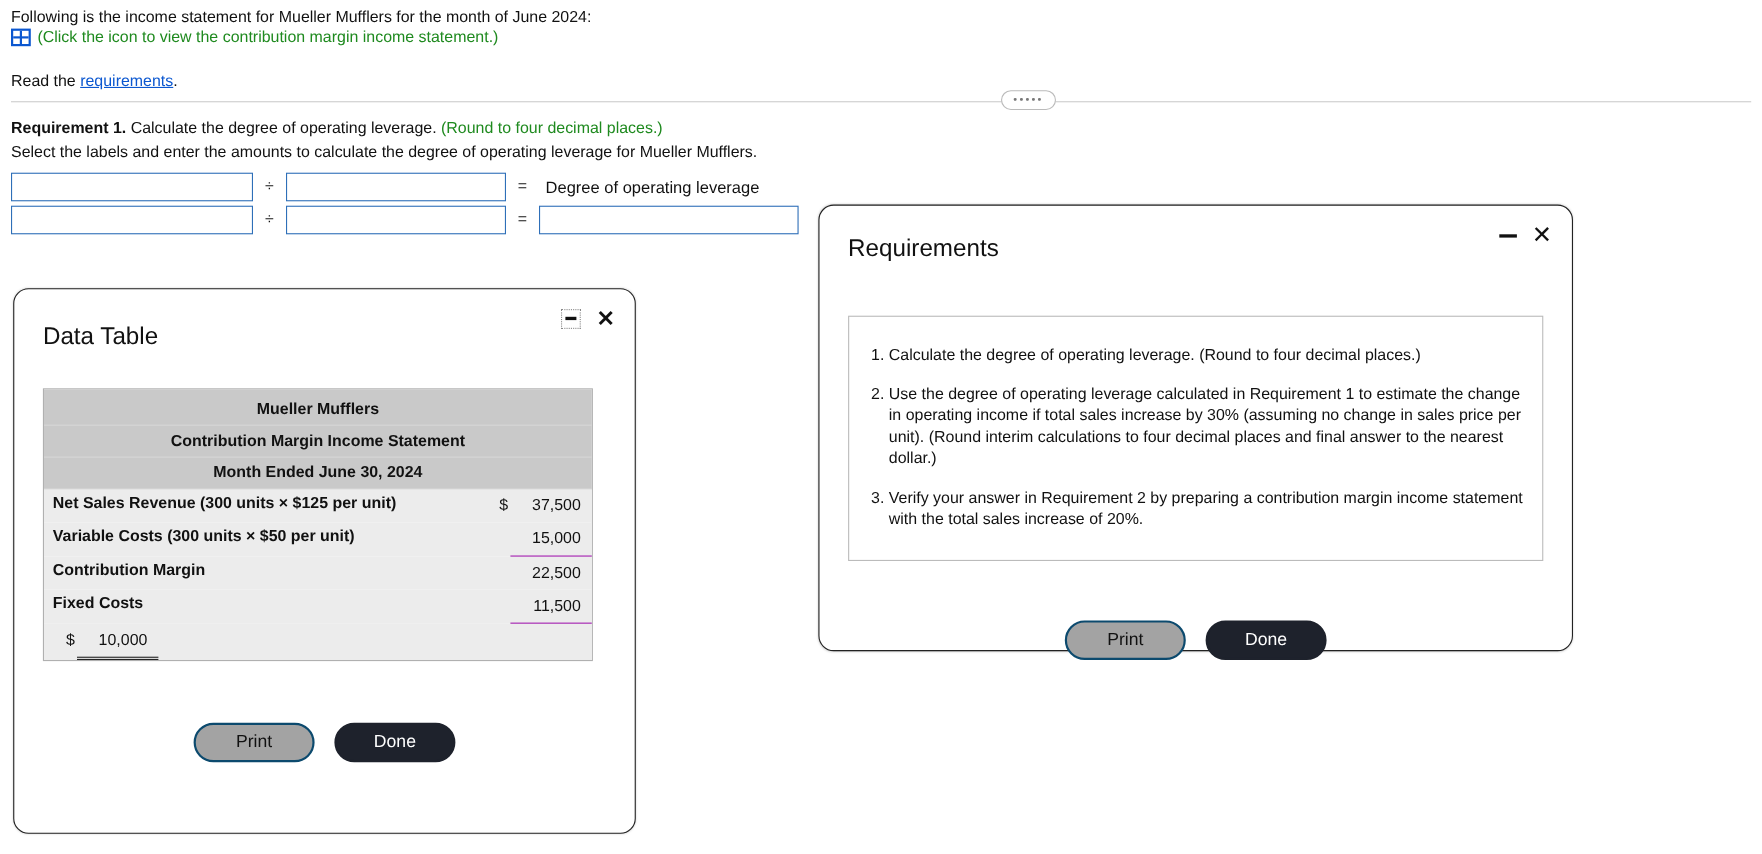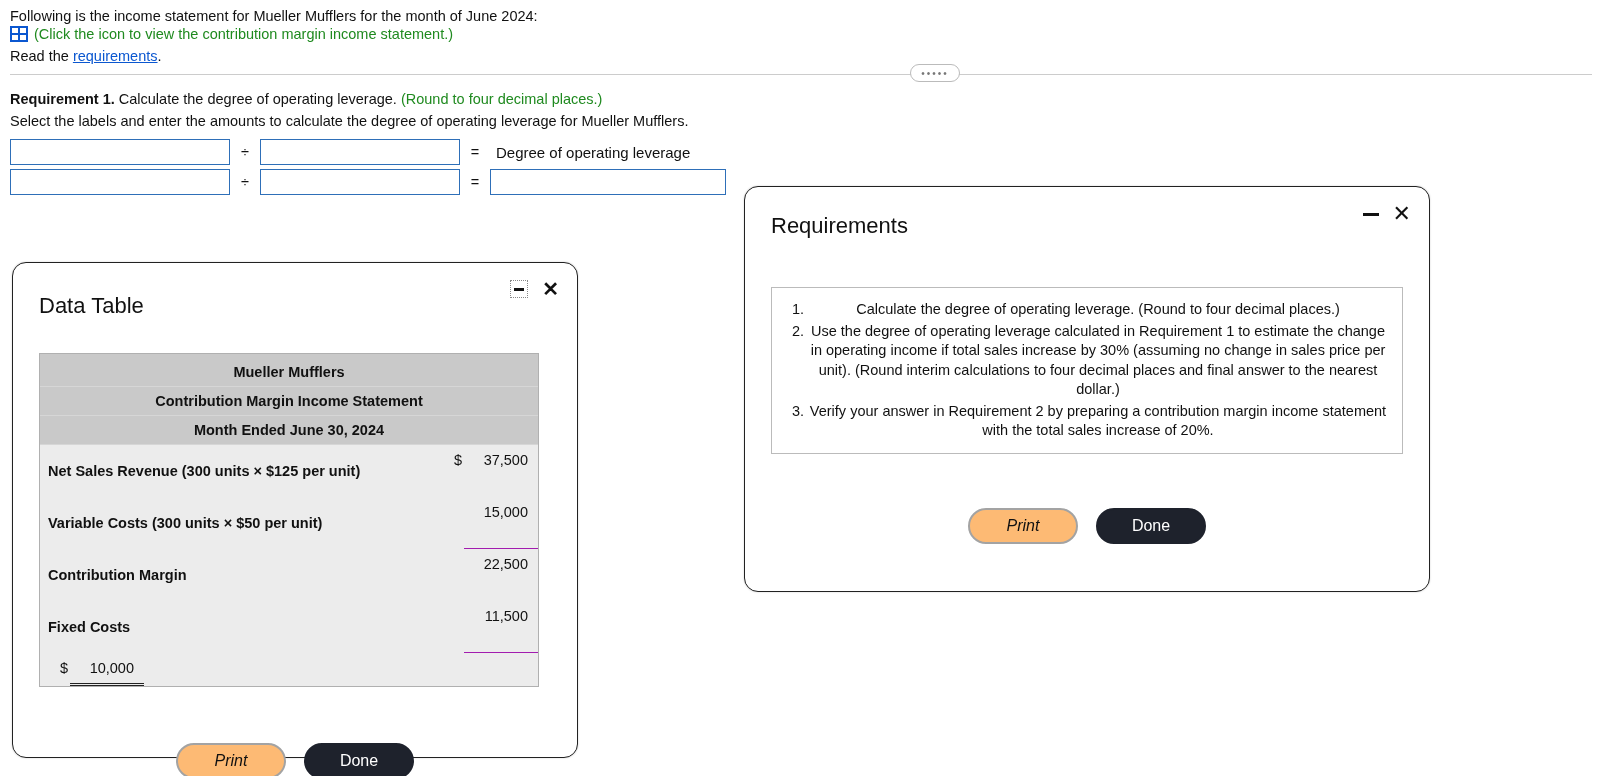--- a/index.html
+++ b/index.html
@@ -18,21 +18,21 @@
     width: 18px; height: 16px;
     border: 2px solid #0b57d0;
     display: inline-block;
     position: relative;
     background:
       linear-gradient(#0b57d0,#0b57d0) 50% 0/2px 100% no-repeat,
       linear-gradient(#0b57d0,#0b57d0) 0 50%/100% 2px no-repeat;
   }
   .green-link { color: #1f8a1f; cursor: pointer; text-align: center; }
   .blue-link { color: #0b57d0; text-decoration: underline; cursor: pointer; }
-  .read-line { margin: 6px 0 10px 0; }
+  .read-line { margin: 24px 0 10px 0; }
   .read-line .plain { color: #111; }
   .divider-wrap { position: relative; margin: 6px 0 16px 0; }
   .divider-line { border: none; border-top: 1px solid #ccc; margin: 0; }
   .grip {
     position: absolute; top: -10px; left: 900px;
     width: 50px; height: 18px;
     border: 1px solid #bbb; border-radius: 10px;
     background: #fff;
     display: flex; align-items: center; justify-content: center;
     font-size: 10px; letter-spacing: 2px; color: #777;
@@ -93,43 +93,43 @@
   }
   .income-header {
     background: #c9c9c9;
     text-align: center;
     font-weight: bold;
     padding: 6px 20px;
     border-bottom: 1px solid #d6d6d6;
   }
   .income-header.r1 { padding-top: 10px; }
   .income-row { display: flex; background: #ececec; }
-  .income-row .label { flex: 1; padding: 18px 8px; font-weight: bold; }
+  .income-row .label { flex: 1; padding: 5px 8px; font-weight: bold; }
   .income-row .dollar { width: 30px; text-align: right; padding: 7px 2px; }
   .income-row .amount { width: 74px; text-align: right; padding: 7px 10px 7px 2px; }
   .line-single { border-bottom: 1px solid #a21caf; }
   .line-double { border-bottom: 3px double #222; }
   .modal-buttons { display: flex; gap: 18px; justify-content: center; margin-top: 56px; }
   .btn {
     min-width: 110px; height: 36px;
     border-radius: 22px;
     font-size: 16px;
     display: inline-flex; align-items: center; justify-content: center;
     cursor: pointer;
   }
-  .btn-outline { background: #fdba74; border: 2px solid #a3a3a3; color: #111; font-style: italic; }
+  .btn-outline { background: #a3a3a3; border: 2px solid #0c4a6e; color: #111; }
   .btn-dark { background: #1e222c; border: 2px solid #1e222c; color: #fff; }
 
   .req-list-box {
     border: 1px solid #bbb;
     padding: 10px 14px 10px 14px;
     margin-top: 48px;
   }
   .req-list-box ol { margin: 0; padding-left: 22px; }
-  .req-list-box li { margin: 2px 0; line-height: 1.35; text-align: center; }
+  .req-list-box li { margin: 16px 0; line-height: 1.35; }
   .req-modal .modal-buttons { margin-top: 54px; }
 </style>
 </head>
 <body>
 
 <div class="intro-line">Following is the income statement for Mueller Mufflers for the month of June 2024:</div>
 
 <div class="icon-link-row">
   <span class="table-icon"></span>
   <span class="green-link">(Click the icon to view the contribution margin income statement.)</span>

